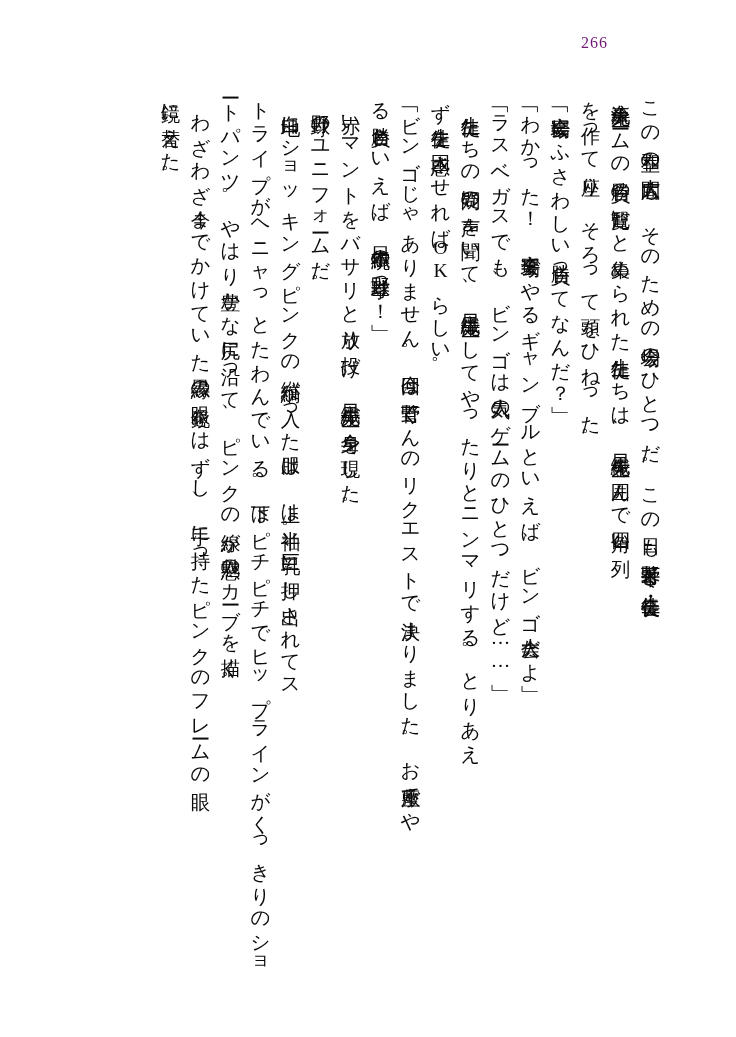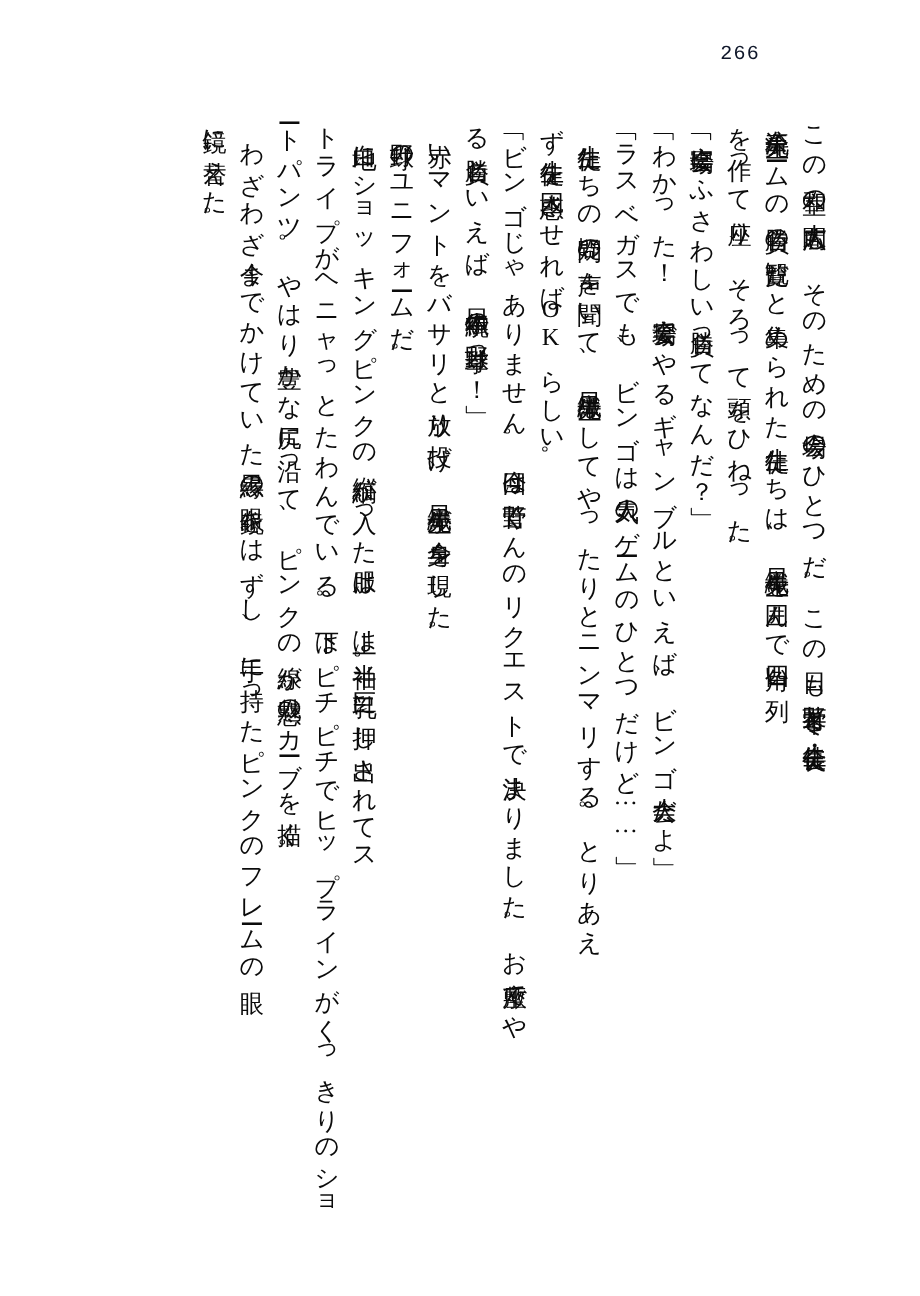--- a/index.html
+++ b/index.html
@@ -15,22 +15,22 @@
     overflow: hidden;
     font-family: "Liberation Serif", "DejaVu Serif", serif;
     color: #000000;
   }
   .page-number {
     position: absolute;
     top: 34px;
     right: 128px;
     font-size: 16px;
     letter-spacing: 1px;
-    color: #0f172a;
-    font-family: Liberation Mono, monospace;
+    color: #701a75;
+    font-family: Liberation Serif, serif;
   }
   .text-body {
     position: absolute;
     top: 88px;
     right: 76px;
     left: 76px;
     height: 880px;
     display: flex;
     flex-direction: row-reverse;
     justify-content: flex-start;

